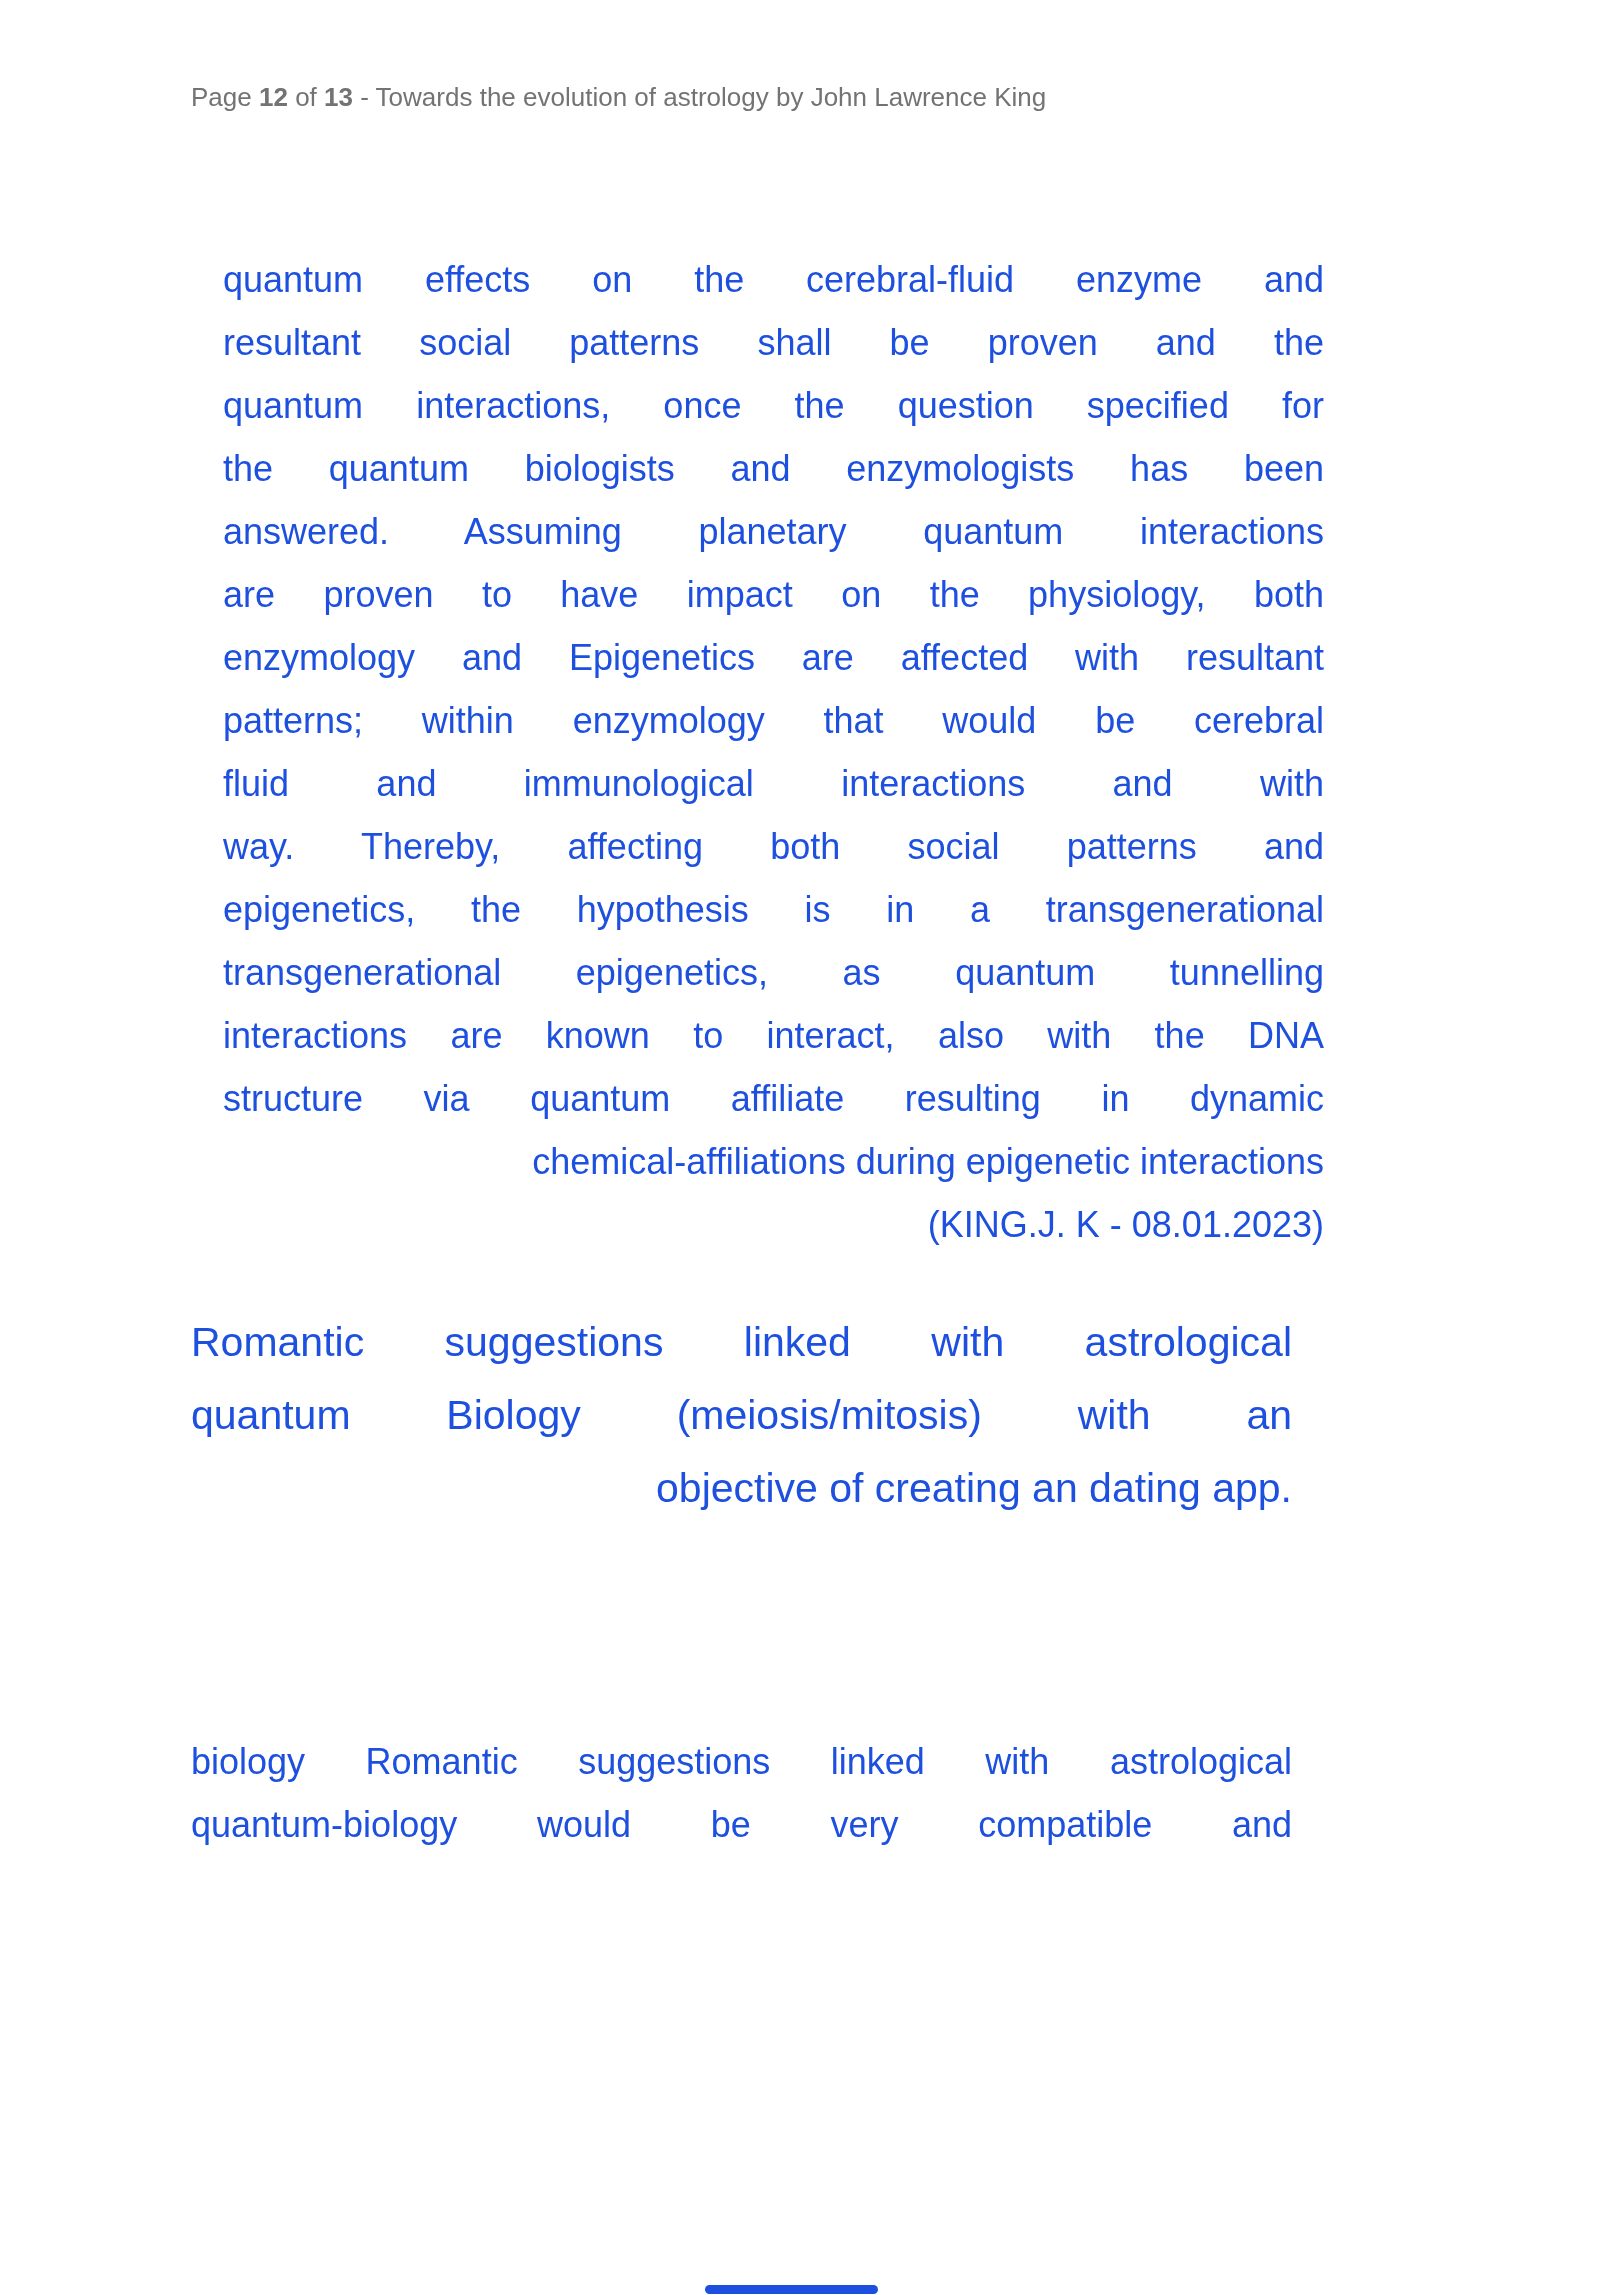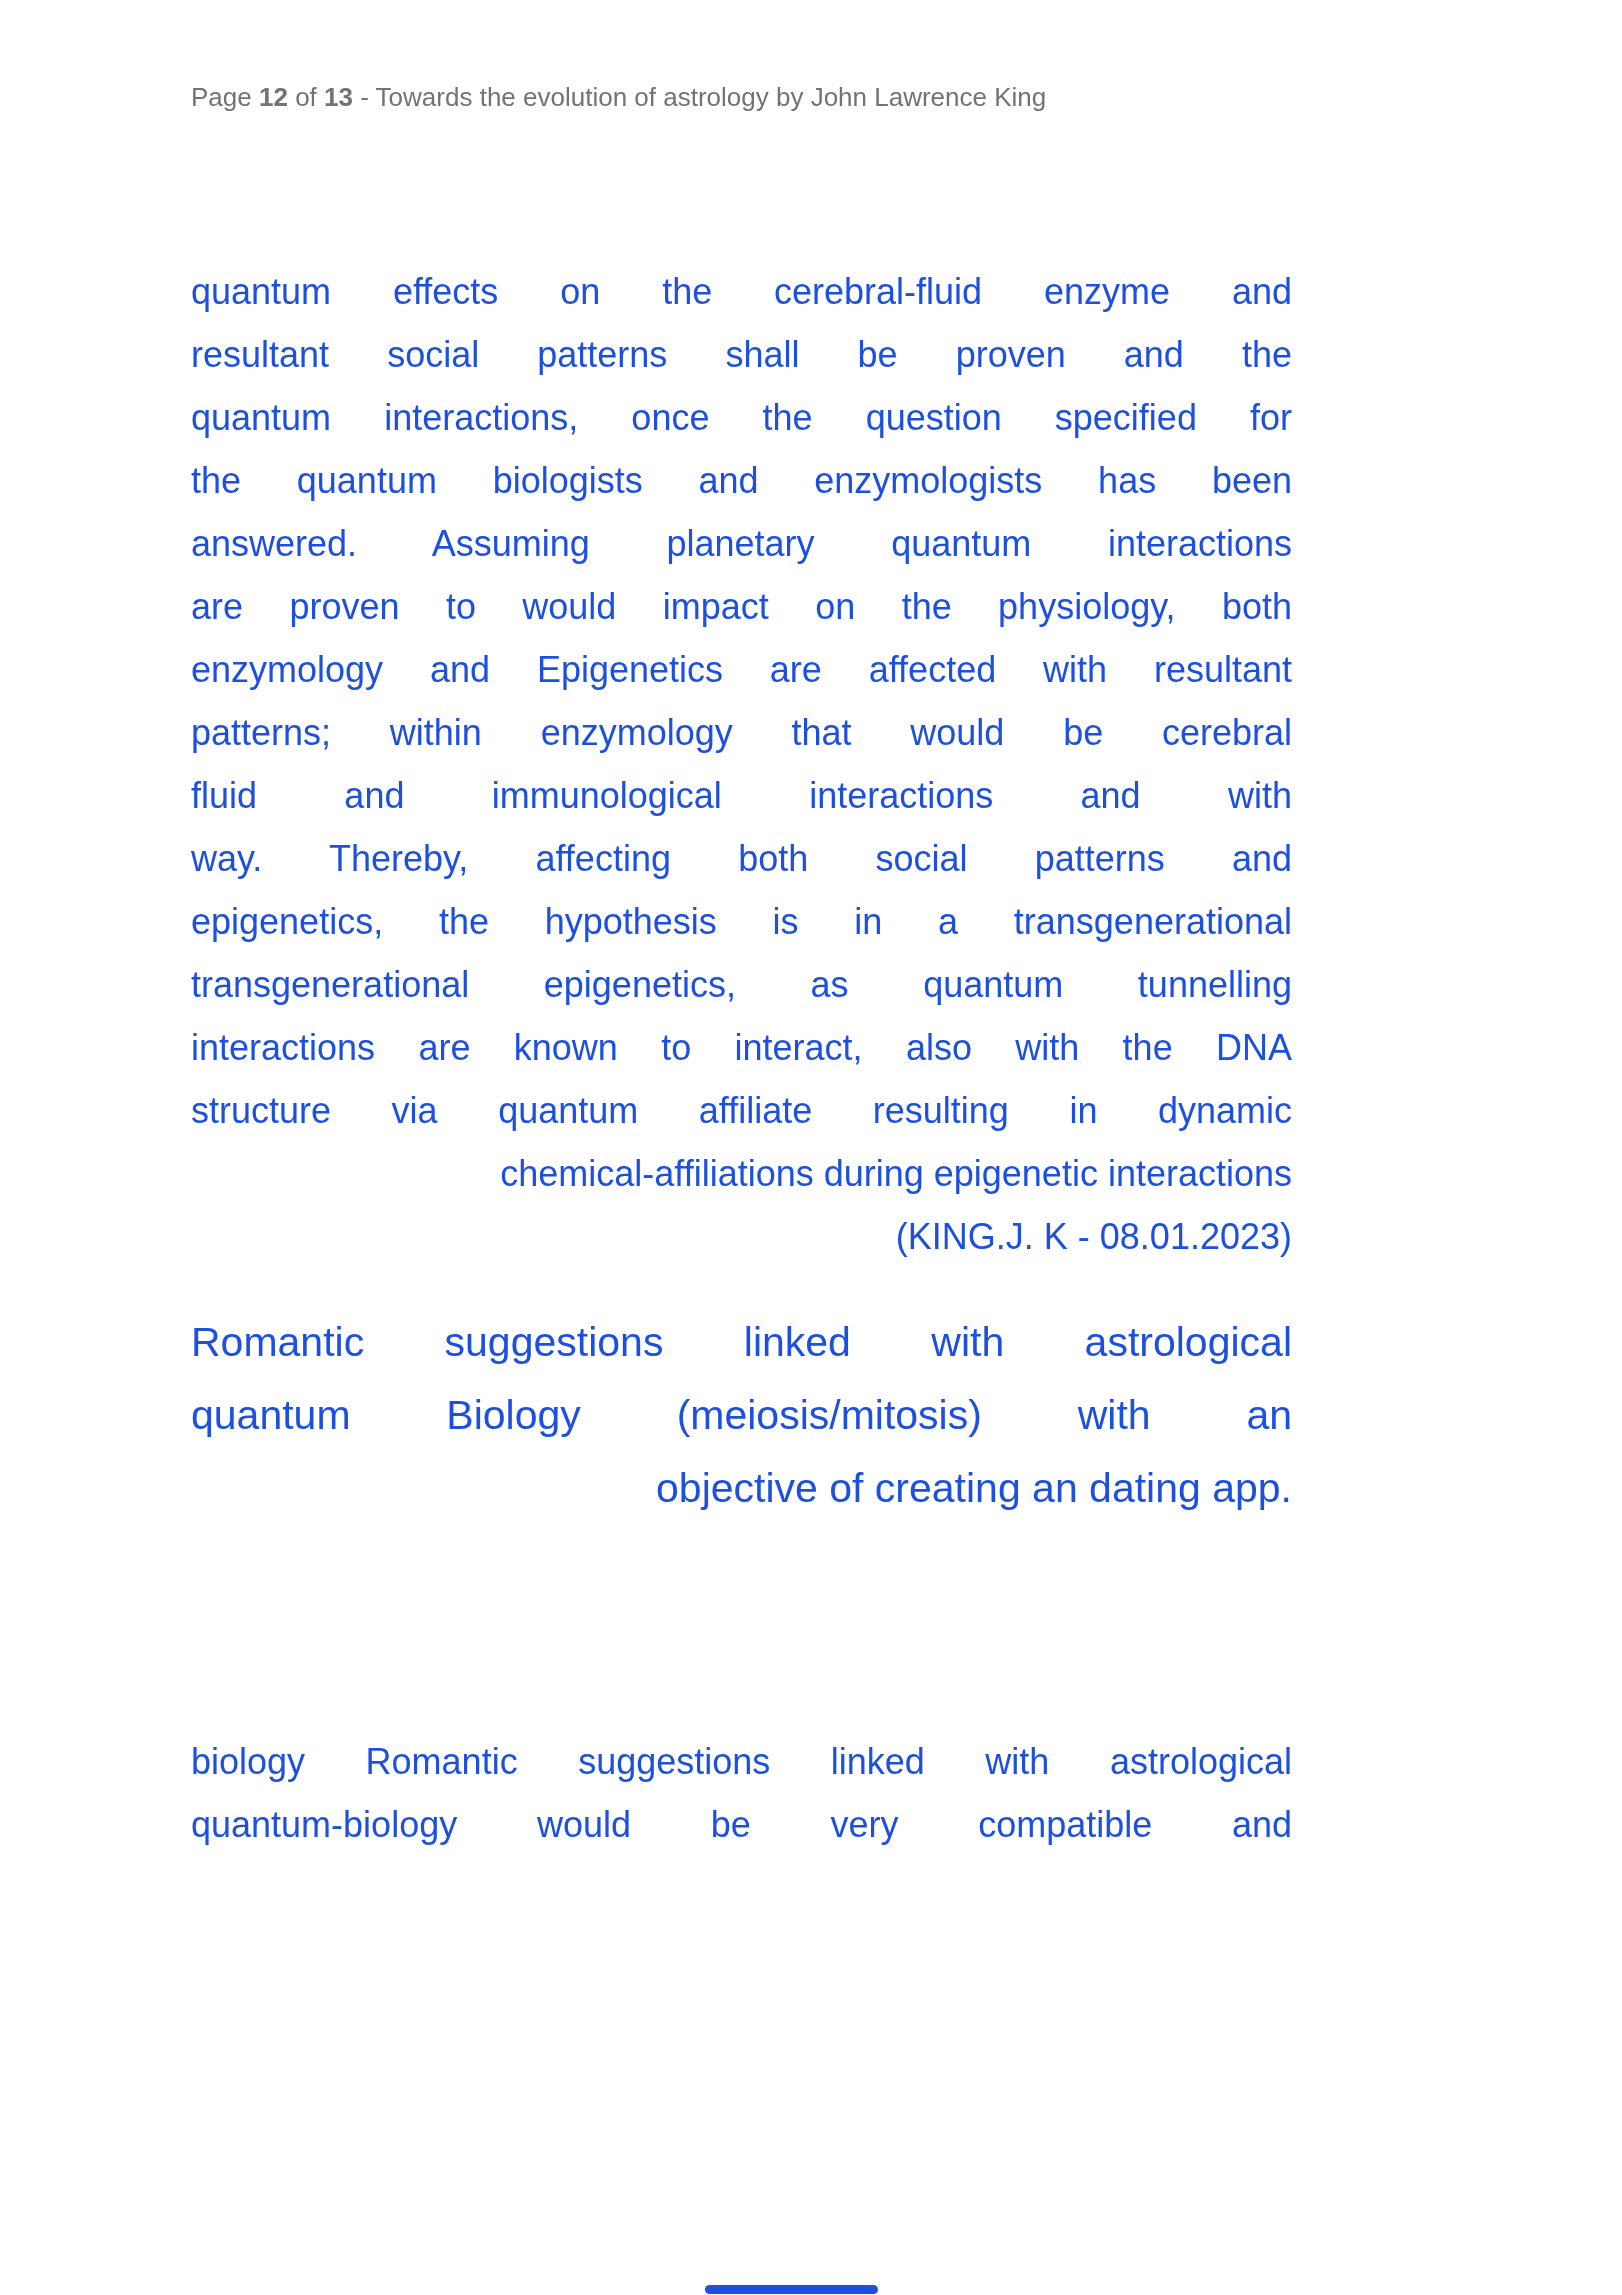--- a/index.html
+++ b/index.html
@@ -27,21 +27,21 @@
   .text-block {
     position: absolute;
     left: 191px;
     width: 1101px;
     color: #1e50e0;
   }
   .para-body {
     font-size: 36px;
     line-height: 63px;
   }
-  .block-p1 { top: 260px; }
+  .block-p1 { top: 248px; margin-left: 32px; }
   .block-heading {
     top: 1306px;
     font-size: 41px;
     line-height: 73px;
   }
   .block-p2 { top: 1730px; }
   .jline {
     text-align: justify;
     text-align-last: justify;
   }
@@ -68,21 +68,21 @@
   <span class="bold">13</span>
   <span>- Towards the evolution of astrology by John Lawrence King</span>
 </div>
 
 <div class="text-block para-body block-p1">
   <div class="jline">quantum effects on the cerebral-fluid enzyme and</div>
   <div class="jline">resultant social patterns shall be proven and the</div>
   <div class="jline">quantum interactions, once the question specified for</div>
   <div class="jline">the quantum biologists and enzymologists has been</div>
   <div class="jline">answered. Assuming planetary quantum interactions</div>
-  <div class="jline">are proven to would impact on the physiology, both</div>
+  <div class="jline">are proven to have impact on the physiology, both</div>
   <div class="jline">enzymology and Epigenetics are affected with resultant</div>
   <div class="jline">patterns; within enzymology that would be cerebral</div>
   <div class="jline">fluid and immunological interactions and with</div>
   <div class="jline">way. Thereby, affecting both social patterns and</div>
   <div class="jline">epigenetics, the hypothesis is in a transgenerational</div>
   <div class="jline">transgenerational epigenetics, as quantum tunnelling</div>
   <div class="jline">interactions are known to interact, also with the DNA</div>
   <div class="jline">structure via quantum affiliate resulting in dynamic</div>
   <div class="lline">chemical-affiliations during epigenetic interactions</div>
   <div class="lline">(KING.J. K - 08.01.2023)</div>

